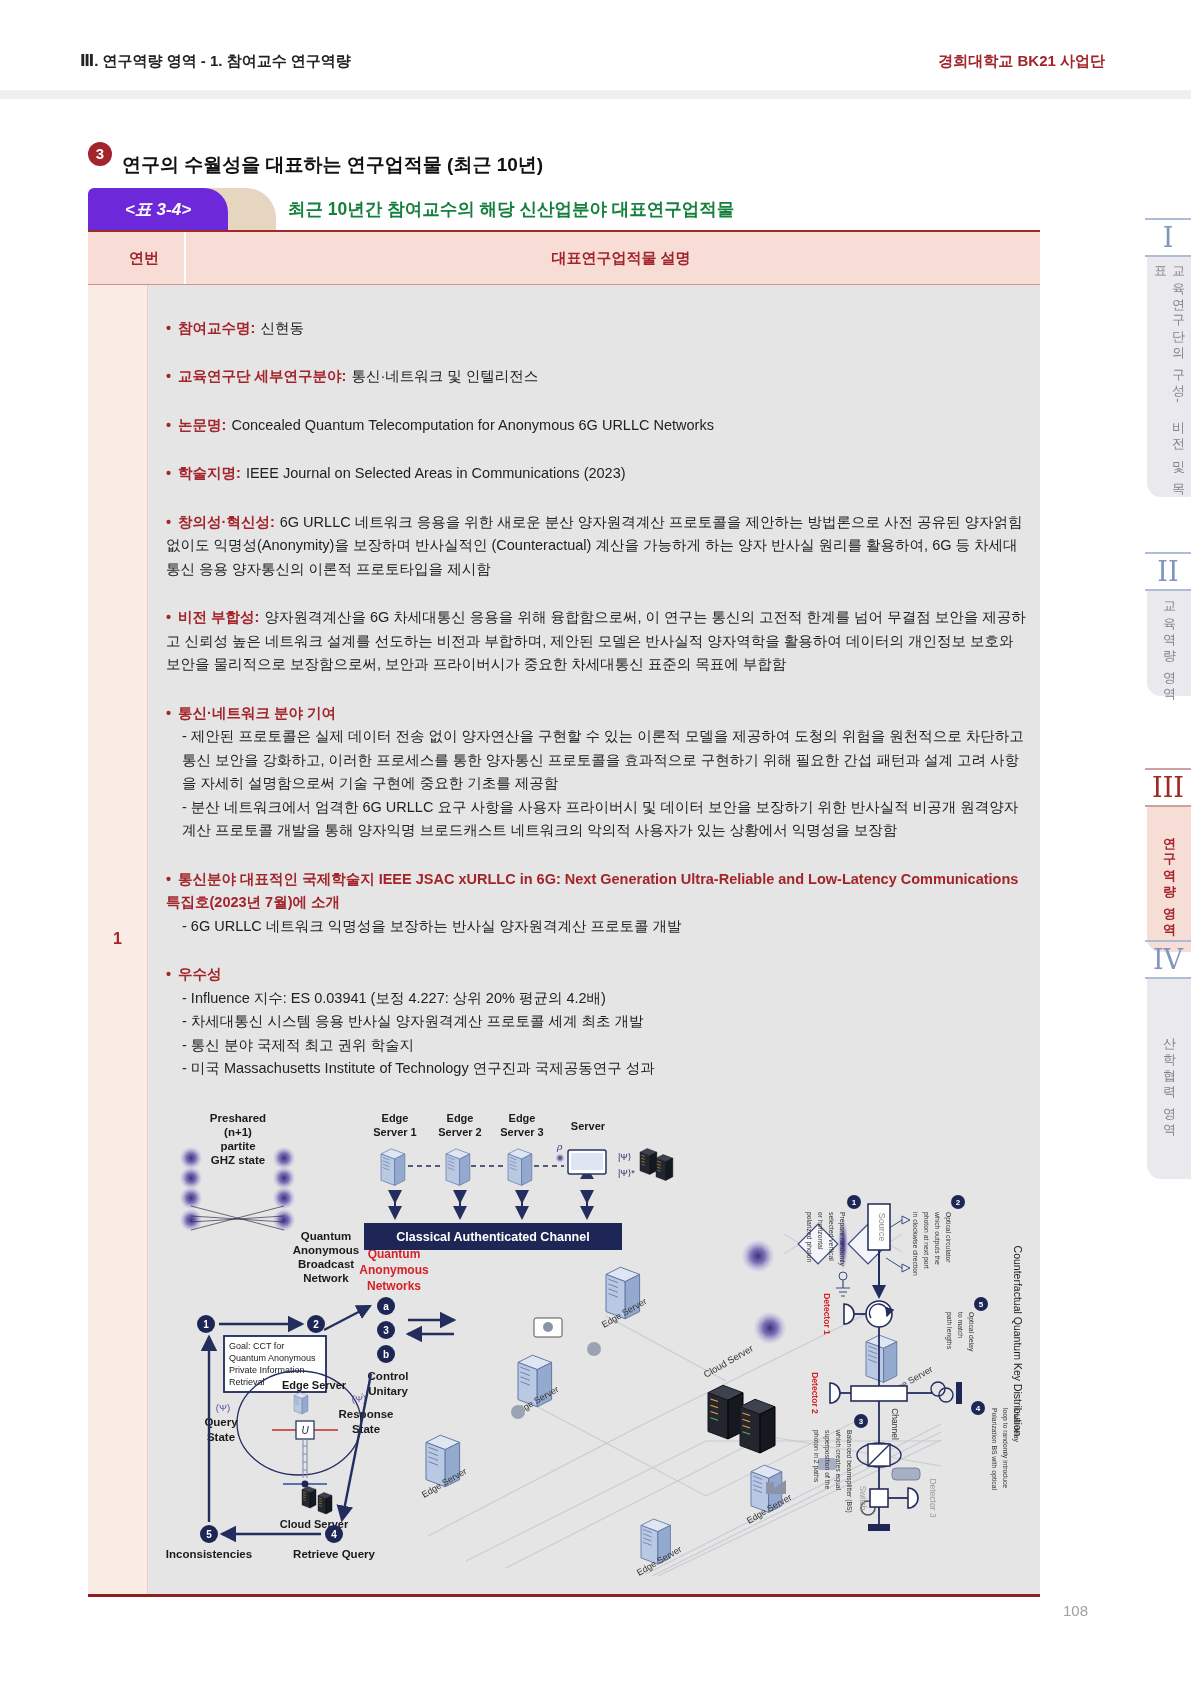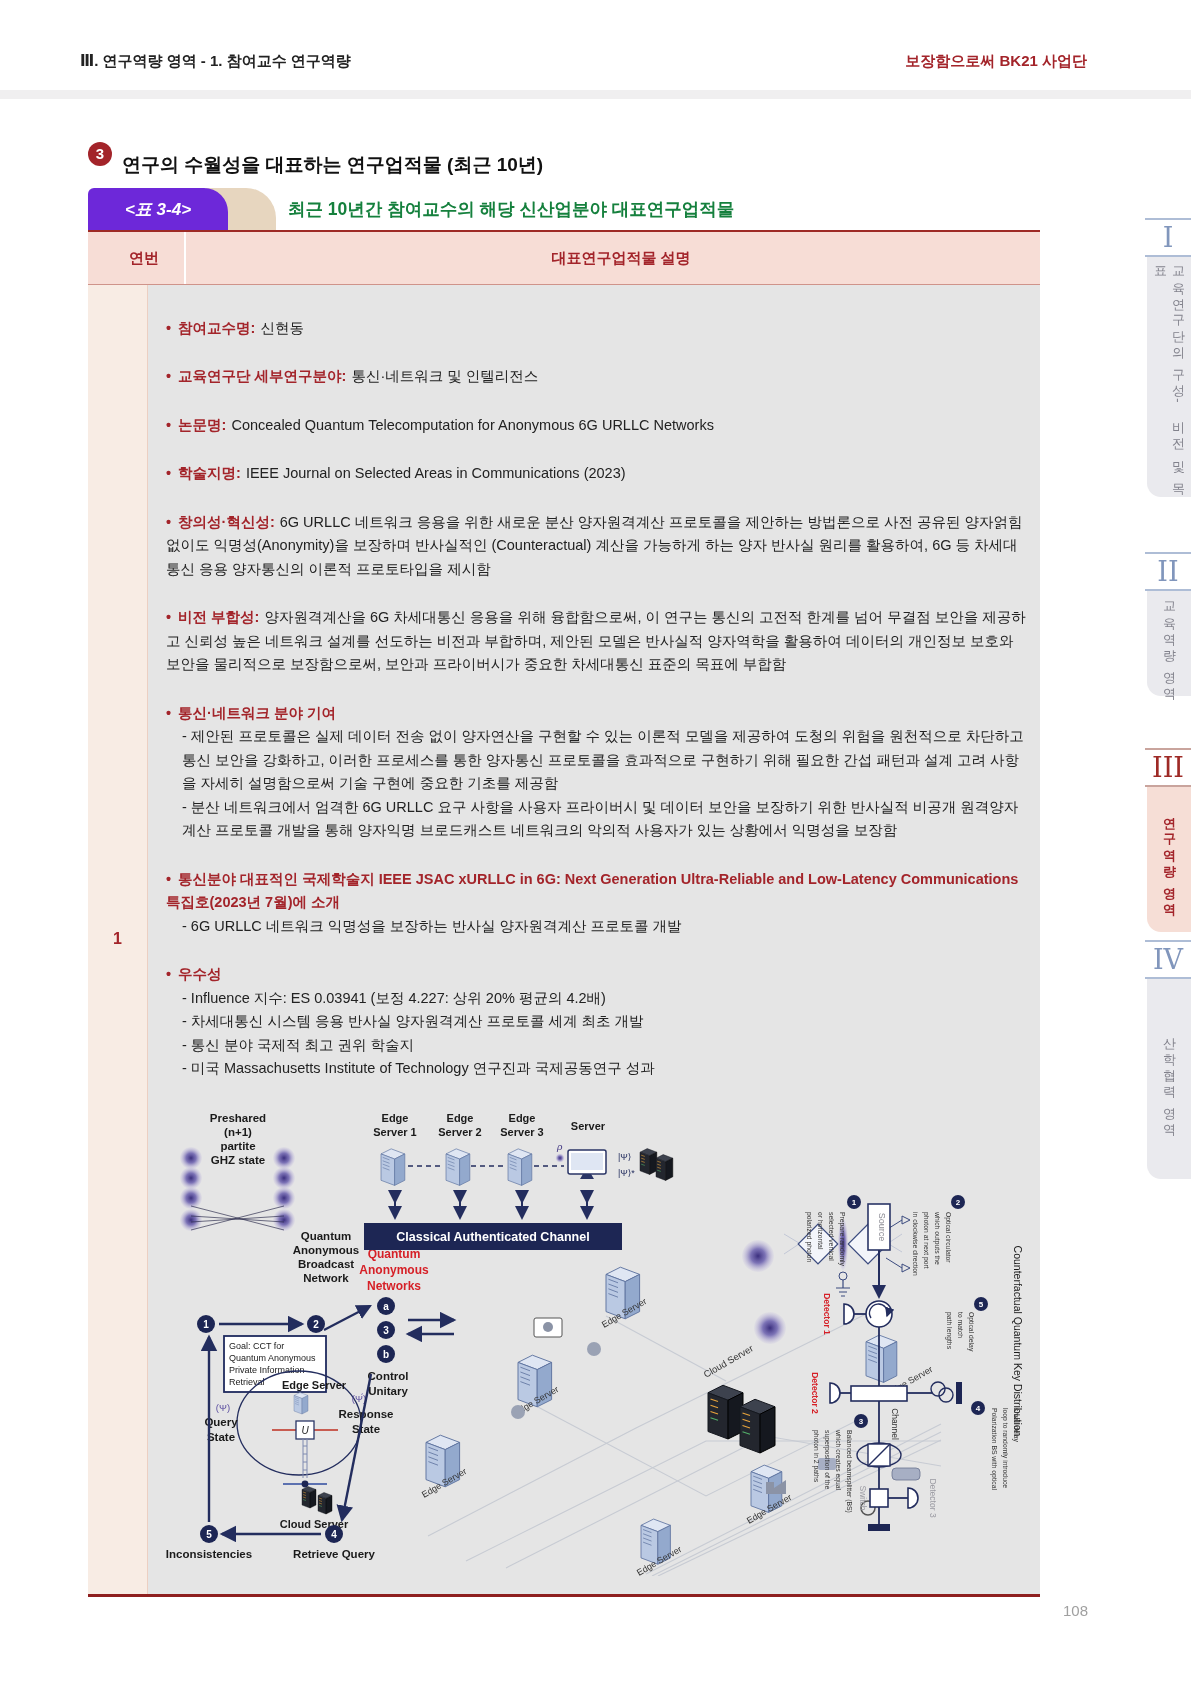--- a/index.html
+++ b/index.html
@@ -1,19 +1,19 @@
 <!DOCTYPE html>
 <html><head>
 <meta charset="utf-8">
 <style>
   html,body{margin:0;padding:0;}
   body{width:1191px;height:1684px;position:relative;background:#fff;
        font-family:"Liberation Sans","DejaVu Sans",sans-serif;color:#1a1a1a;overflow:hidden;}
   
-  .hdr{position:absolute;top:52px;left:80px;right:104px;display:flex;justify-content:space-between;
+  .hdr{position:absolute;top:52px;left:80px;right:86px;display:flex;justify-content:space-between;
        font-size:15px;font-weight:bold;text-align:right;}
   .hdr .l{color:#222;}
   .hdr .r{color:#a3242a;}
   .hrule{position:absolute;top:90px;left:0;width:1191px;height:9px;background:#f0eff0;}
   
   .sec{position:absolute;top:129px;left:88px;display:flex;align-items:center;gap:10px;}
   .sec .no{width:24px;height:24px;border-radius:50%;background:#a3242a;color:#fff;font-weight:bold;
            font-size:15px;display:flex;align-items:center;justify-content:center;}
   .sec .t{font-size:19px;font-weight:bold;color:#111;margin-top:23px;}
   
@@ -55,21 +55,21 @@
           font-size:13px;color:#82828c;letter-spacing:3px;}
   .stab.active .snum{color:#9e2a26;border-color:#c9a49d;}
   .stab.active .slabel{background:#f6ded6;color:#a3242a;font-weight:bold;}
   .pageno{position:absolute;left:1063px;top:1602px;font-size:15px;color:#a0a0a0;}
 </style>
 </head>
 <body>
 
 <div class="hdr">
   <span class="l">Ⅲ. 연구역량 영역 - 1. 참여교수 연구역량</span>
-  <span class="r">보장함으로써 BK21 사업단</span>
+  <span class="r">경희대학교 BK21 사업단</span>
 </div>
 <div class="hrule"></div>
 
 <div class="sec">
   <span class="no">3</span>
   <span class="t">연구의 수월성을 대표하는 연구업적물 (최근 10년)</span>
 </div>
 
 <div class="tblwrap">
   <div class="tabrow">
@@ -428,21 +428,21 @@
 </div>
 
 <div class="stab" style="top:218px">
   <div class="snum">I</div>
   <div class="slabel" style="height:240px">교육연구단의 구성 - 비전 및 목표</div>
 </div>
 <div class="stab" style="top:552px">
   <div class="snum">II</div>
   <div class="slabel" style="height:105px">교육역량 영역</div>
 </div>
-<div class="stab active" style="top:748px">
+<div class="stab active" style="top:768px">
   <div class="snum">III</div>
   <div class="slabel" style="height:145px">연구역량 영역</div>
 </div>
 <div class="stab" style="top:940px">
   <div class="snum">IV</div>
   <div class="slabel" style="height:200px">산학협력 영역</div>
 </div>
 
 <div class="pageno">108</div>
 

